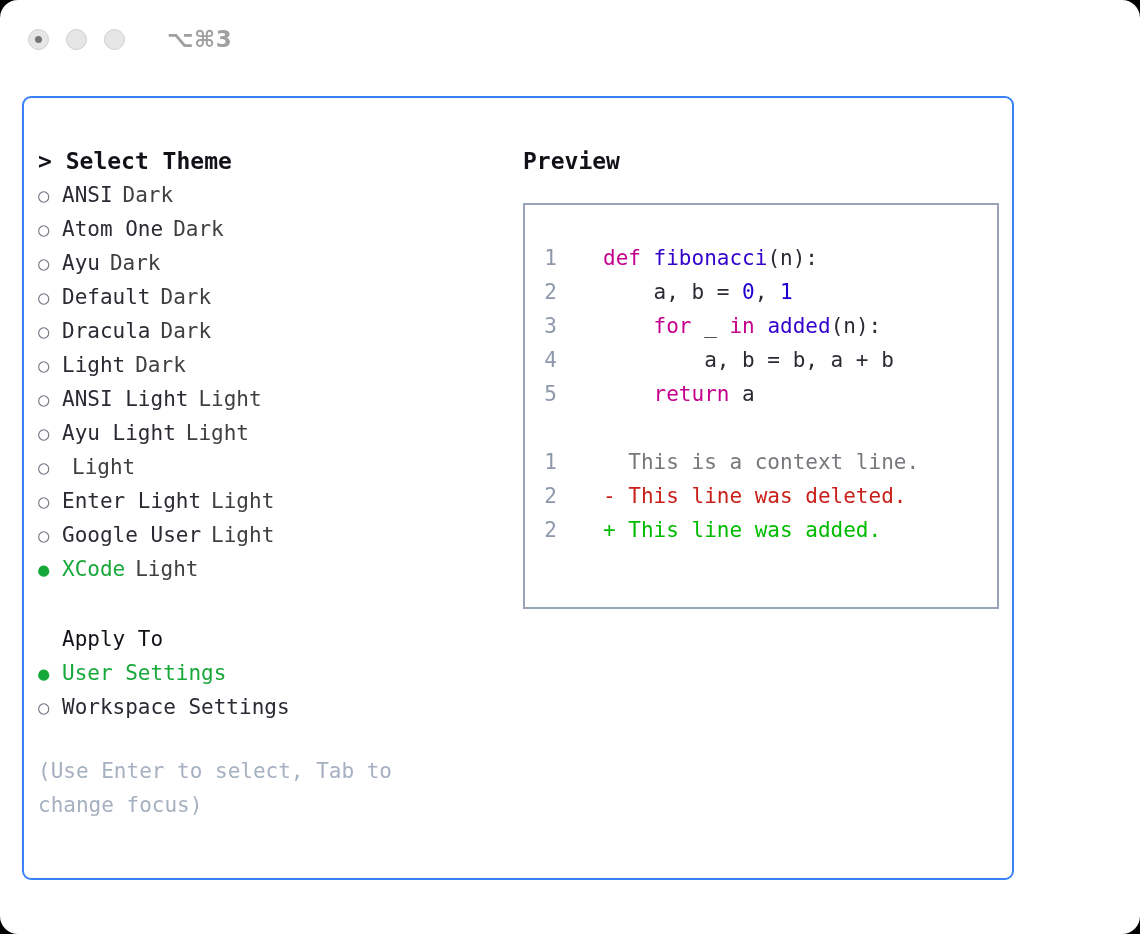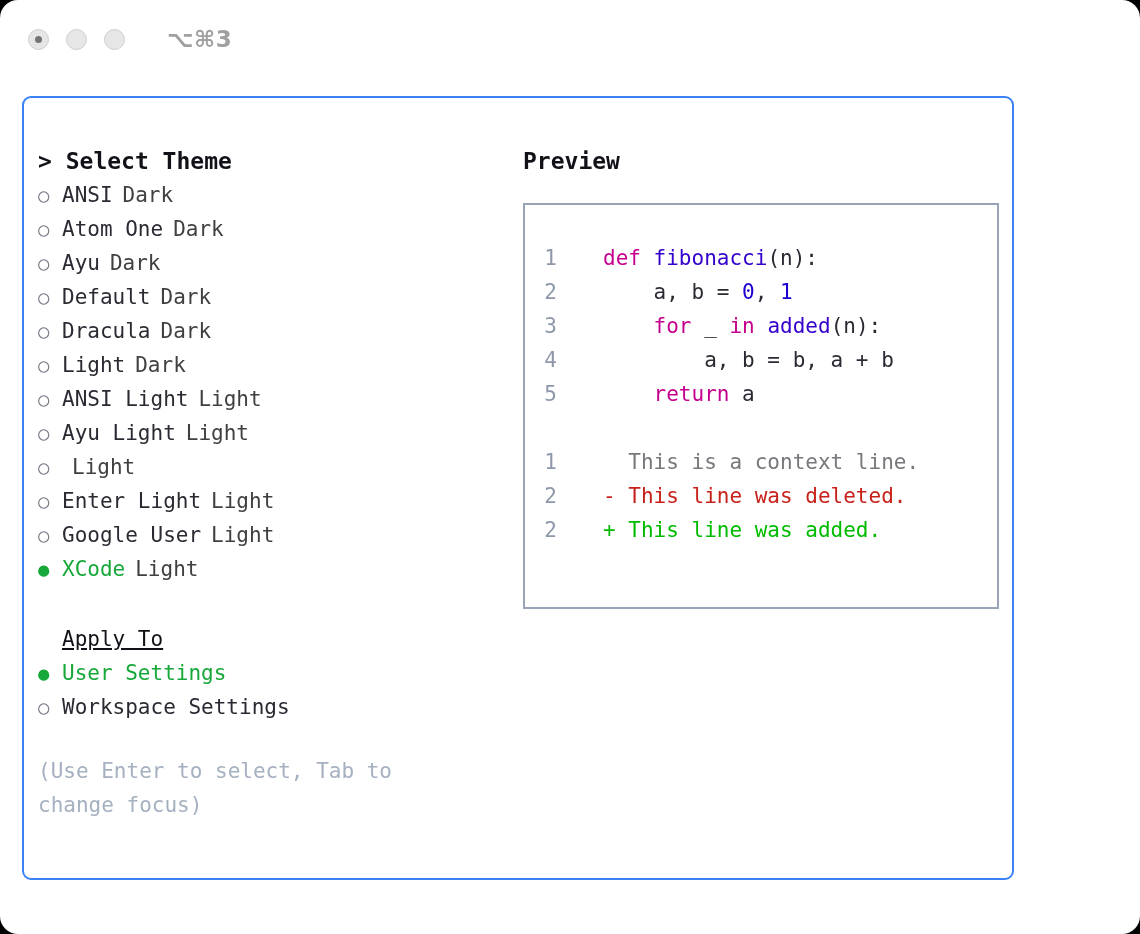--- a/index.html
+++ b/index.html
@@ -118,21 +118,20 @@
     margin-left: 10px;
   }
 
   .group-title {
     margin-top: 36px;
     padding-left: 24px;
     font-size: 21px;
     color: #111118;
     line-height: 34px;
     white-space: pre;
-    text-decoration: underline;
   }
 
   .hint {
     margin-top: 30px;
     font-size: 21px;
     color: #a5b0c0;
     line-height: 34px;
     width: 400px;
     white-space: pre-wrap;
   }

